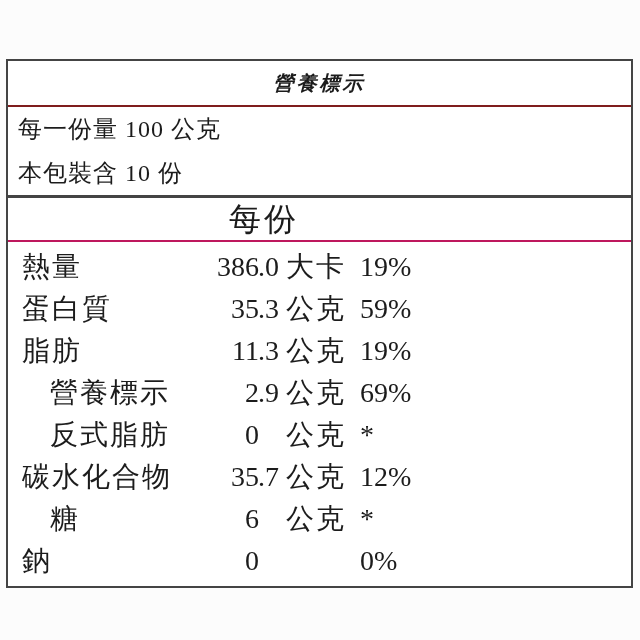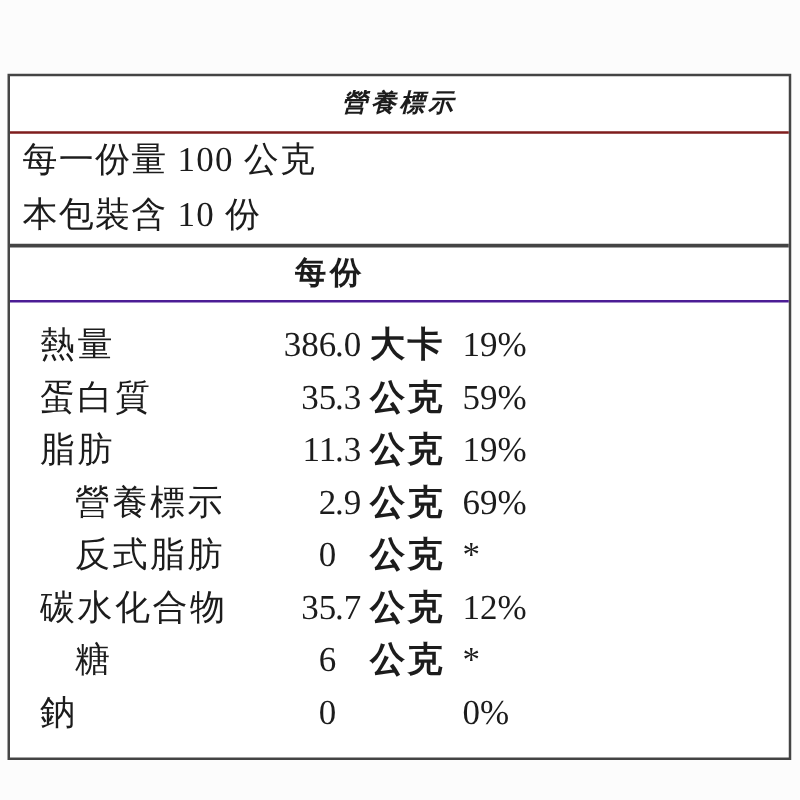--- a/index.html
+++ b/index.html
@@ -34,60 +34,59 @@
     font-style: italic;
   }
   .serving-section {
     border-bottom: 3px solid #444444;
     padding: 0;
   }
   .serving-line {
     height: 44px;
     line-height: 44px;
     padding-left: 10px;
-    font-size: 28px;
+    font-size: 24px;
     letter-spacing: 1px;
     white-space: nowrap;
   }
   .header-row {
     position: relative;
     height: 42px;
-    border-bottom: 2px solid #4c1d95;
-    font-size: 25px;
-    font-weight: bold;
+    border-bottom: 2px solid #be185d;
+    font-size: 32px;
   }
   .header-row .hdr {
     position: absolute;
     top: 0;
     height: 42px;
     line-height: 42px;
     text-align: center;
     letter-spacing: 3px;
     white-space: nowrap;
   }
   .hdr-per-serving { left: 150px; width: 212px; }
   .hdr-daily { left: 340px; width: 282px; }
-  .rows { padding: 14px; }
+  .rows { padding: 4px; }
   .row {
     position: relative;
     height: 42px;
     font-size: 28px;
   }
   .row span {
     position: absolute;
     top: 0;
     height: 42px;
     line-height: 42px;
     white-space: nowrap;
   }
   .lbl { left: 10px; letter-spacing: 2px; }
   .row.indent .lbl { left: 38px; }
   .aint { left: 1px; width: 246px; text-align: right; }
   .afrac { left: 246px; }
-  .aunit { left: 274px; letter-spacing: 2px; font-weight: bold; }
+  .aunit { left: 274px; letter-spacing: 2px; }
   .pct { left: 348px; width: 240px; }
 </style>
 </head>
 <body>
 
 <div class="label-table">
 
   <div class="title-row">營養標示</div>
 
   <div class="serving-section">

